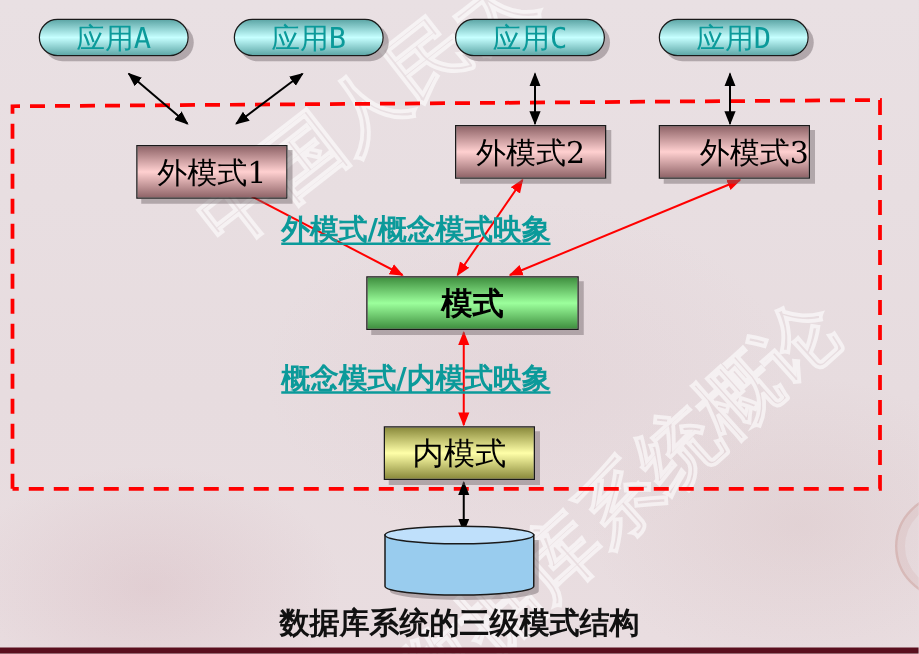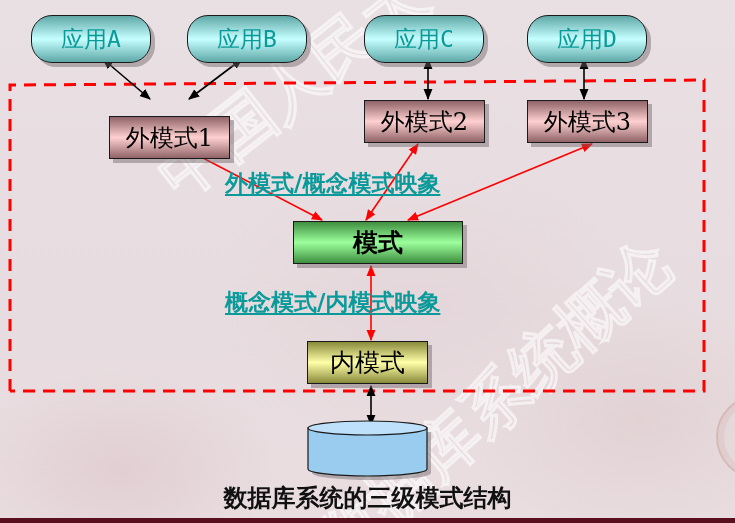--- a/index.html
+++ b/index.html
@@ -27,21 +27,21 @@
     }
     svg.lines { position: absolute; left: 0; top: 0; }
     .box {
       position: absolute; box-sizing: border-box;
       display: flex; align-items: center; justify-content: center;
       border: 1px solid #1a1a1a;
       box-shadow: 4px 4px 0 rgba(110,100,105,0.45);
       white-space: nowrap;
     }
     .app {
-      height: 48px; width: 120px; border-radius: 21px;
+      height: 30px; width: 120px; border-radius: 21px;
       background: linear-gradient(180deg, #5fa8a8 0%, #c6ffff 50%, #5fa8a8 100%);
       color: #0b9a9a; font-family: "DejaVu Sans Mono", monospace; font-size: 23px;
     }
     .ext {
       height: 43px; width: 121px;
       background: linear-gradient(180deg, #8f6468 0%, #ffd0d0 50%, #8f6468 100%);
       color: #000; font-family: "DejaVu Serif", serif; font-size: 24px;
     }
     .schema {
       height: 43px; width: 170px;
@@ -120,21 +120,21 @@
 <div class="box app" style="left:527px; top:15px;">
   <span>应用D</span>
 </div>
 
 <div class="box ext" style="left:109px; top:100px;margin-top:16px;">
   <span>外模式1</span>
 </div>
 <div class="box ext" style="left:364px; top:100px;">
   <span>外模式2</span>
 </div>
-<div class="box ext" style="left:527px; top:100px;">
+<div class="box ext" style="left:527px; top:100px;justify-content:flex-end;">
   <span>外模式3</span>
 </div>
 
 <div class="mapping" style="left:225px; top:168px;">外模式/概念模式映象</div>
 
 <div class="box schema" style="left:293px; top:221px;">
   <span>模式</span>
 </div>
 
 <div class="mapping" style="left:225px; top:287px;">概念模式/内模式映象</div>

